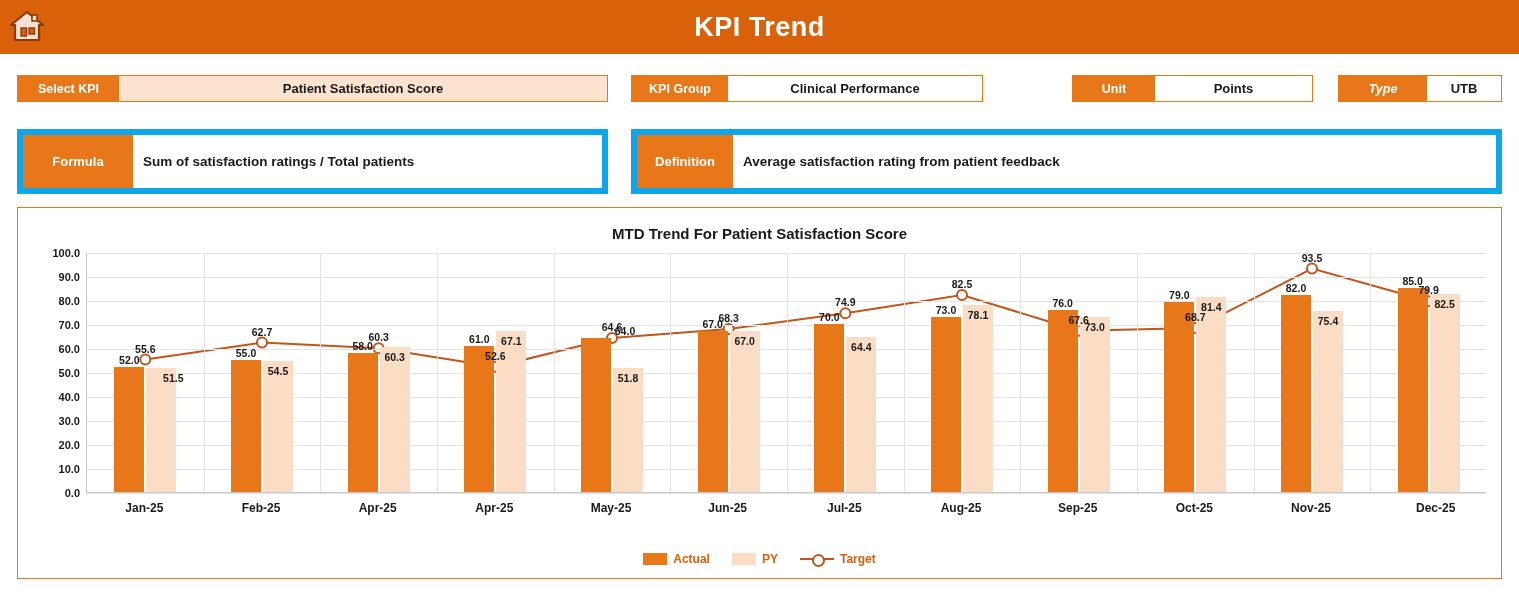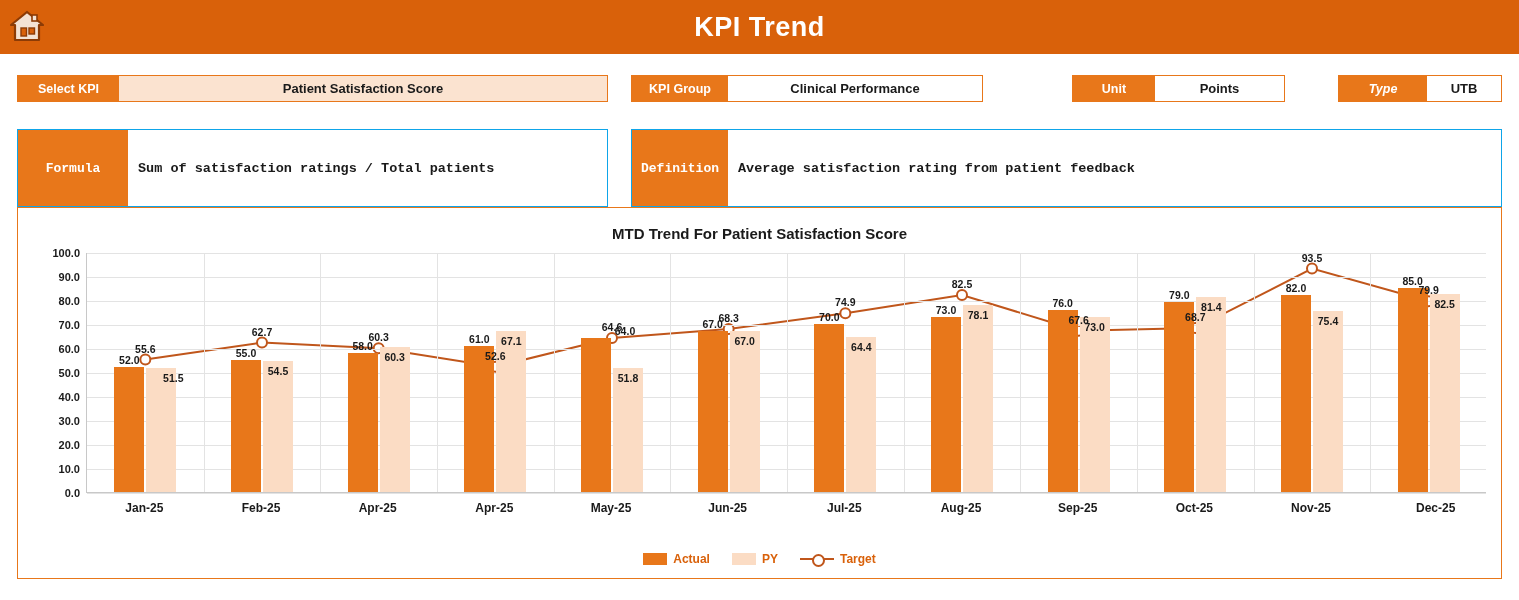--- a/index.html
+++ b/index.html
@@ -62,33 +62,32 @@
     color: #1a1a1a;
     white-space: nowrap;
     padding: 0 6px;
   }
   .field .val.tint { background: #FBE3D0; }
 
   #f-select  { left: 17px;   top: 75px; width: 591px; }
   #f-select .lbl { width: 101px; }
   #f-group   { left: 631px;  top: 75px; width: 352px; }
   #f-group .lbl  { width: 96px; }
-  #f-unit    { left: 1072px; top: 75px; width: 213px; }
+  #f-unit    { left: 1072px; top: 75px; width: 241px; }
   #f-unit .lbl   { width: 82px; }
   #f-type    { left: 1338px; top: 75px; width: 164px; }
   #f-type .lbl   { width: 88px; font-style: italic; }
 
   
   .block {
     position: absolute;
     display: flex;
-    border: 1px solid #0ea5e9;
+    border: 6px solid #0ea5e9;
     background: #ffffff;
-    height: 78px;
-    font-family: Liberation Mono, monospace;
+    height: 65px;
   }
   .block .lbl {
     background: #E8771A;
     color: #ffffff;
     font-weight: bold;
     font-size: 13px;
     display: flex; align-items: center; justify-content: center;
     white-space: nowrap;
   }
   .block .val {

